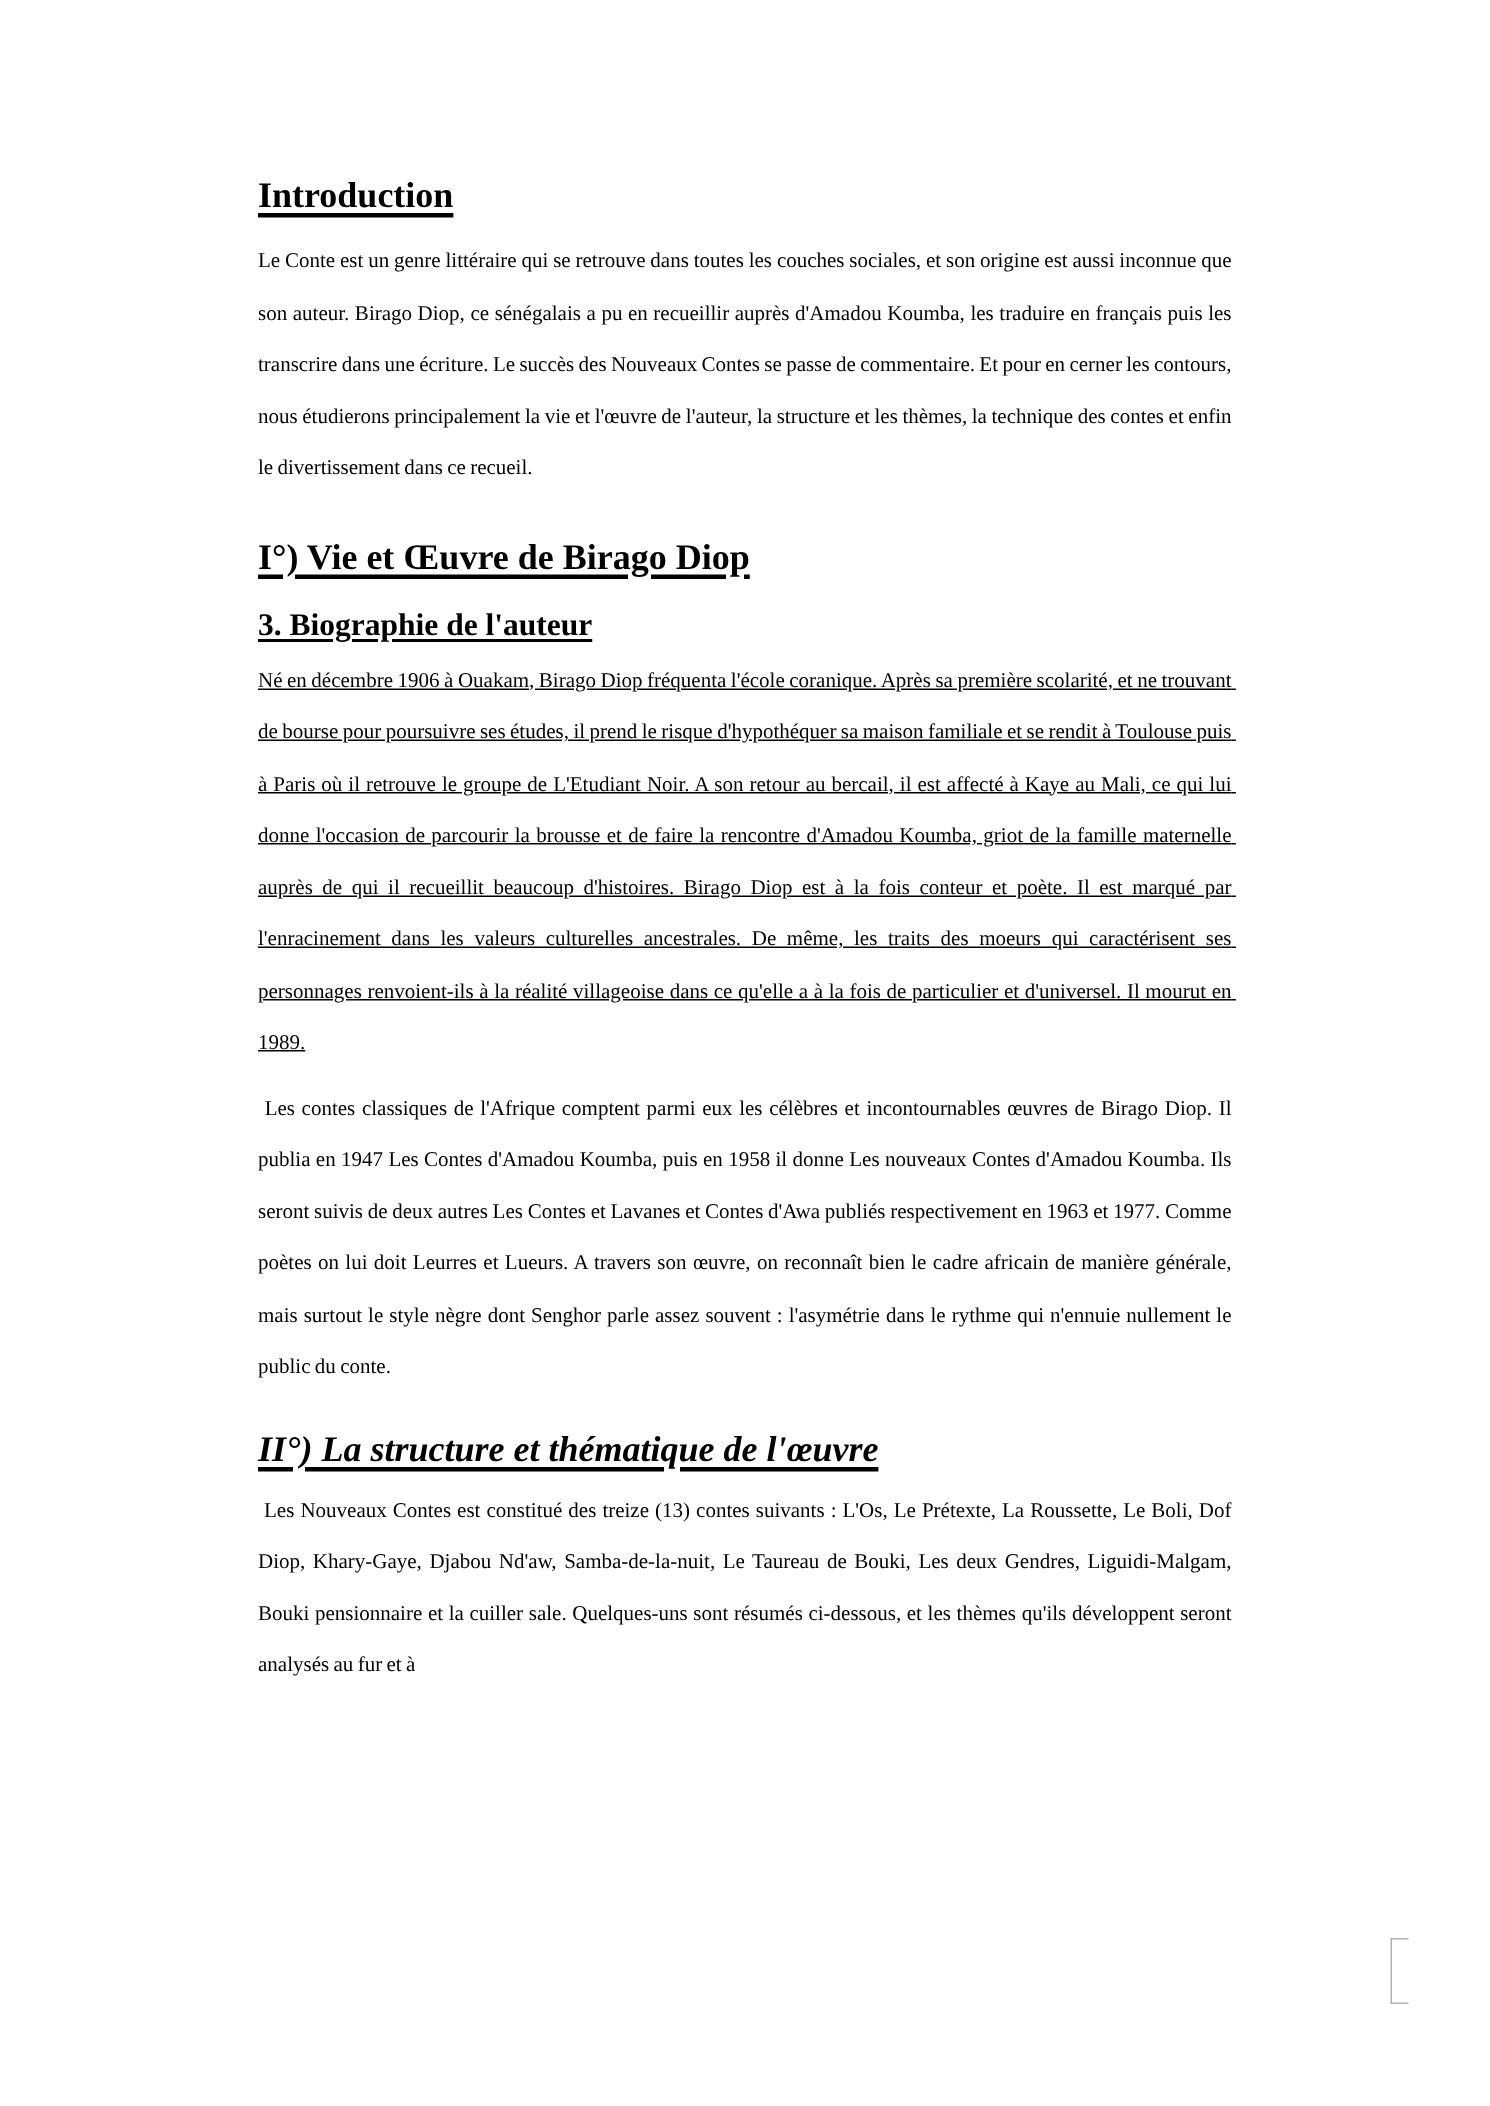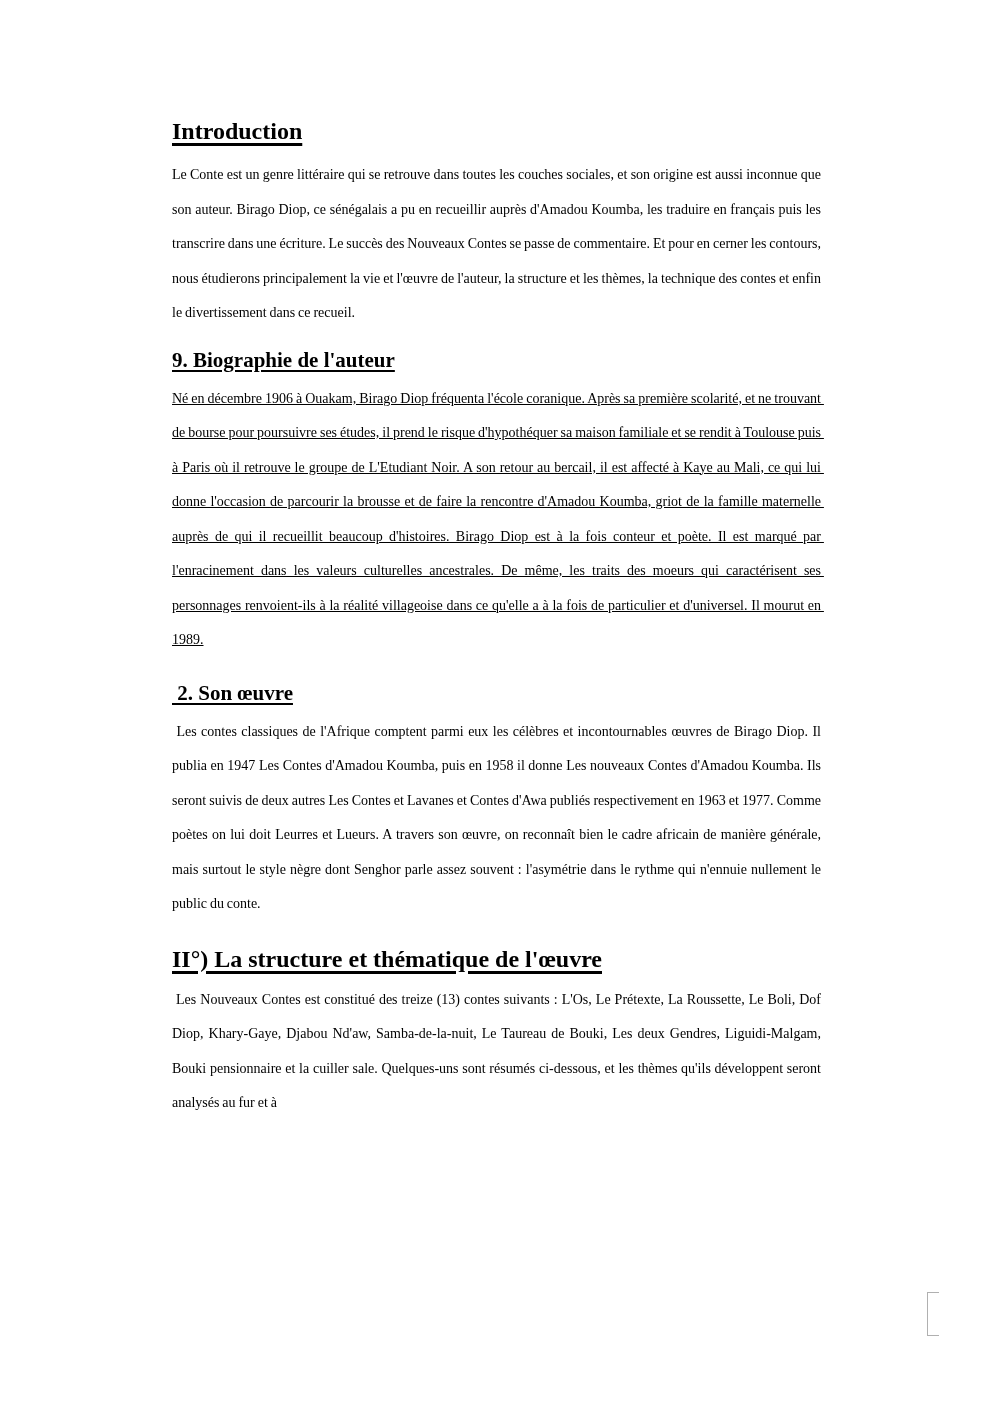--- a/index.html
+++ b/index.html
@@ -43,21 +43,21 @@
     white-space: pre-wrap;
   }
 
   .b0 { margin-top: 0; }
   .b1 { margin-top: 12px; }
   .b2 { margin-top: 26px; }
   .b3 { margin-top: 16px; }
   .b4 { margin-top: 9px; text-decoration: underline; }
   .b5 { margin-top: 22px; }
   .b6 { margin-top: 9px; }
-  .b7 { margin-top: 22px; }
+  .b7 { margin-top: 22px; font-style: italic; }
   .b8 { margin-top: 9px; }
 
   .page-number-box {
     position: absolute;
     left: 873px;
     top: 1292px;
     width: 62px;
     height: 44px;
     background: #ffffff;
     border: 1px solid #b0b0b0;
@@ -90,26 +90,26 @@
 </style>
 </head>
 <body>
 
 <div class="page">
 
   <h1 class="h1 b0">Introduction</h1>
 
   <p class="para b1">Le Conte est un genre littéraire qui se retrouve dans toutes les couches sociales, et son origine est aussi inconnue que son auteur. Birago Diop, ce sénégalais a pu en recueillir auprès d'Amadou Koumba, les traduire en français puis les transcrire dans une écriture. Le succès des Nouveaux Contes se passe de commentaire. Et pour en cerner les contours, nous étudierons principalement la vie et l'œuvre de l'auteur, la structure et les thèmes, la technique des contes et enfin le divertissement dans ce recueil.</p>
 
+  <h1 class="h1 b2">I°) Vie et Œuvre de Birago Diop</h1>
 
-  <h2 class="h2 b3">9. Biographie de l'auteur</h2>
+  <h2 class="h2 b3">3. Biographie de l'auteur</h2>
 
   <p class="para b4">Né en décembre 1906 à Ouakam, Birago Diop fréquenta l'école coranique. Après sa première scolarité, et ne trouvant de bourse pour poursuivre ses études, il prend le risque d'hypothéquer sa maison familiale et se rendit à Toulouse puis à Paris où il retrouve le groupe de L'Etudiant Noir. A son retour au bercail, il est affecté à Kaye au Mali, ce qui lui donne l'occasion de parcourir la brousse et de faire la rencontre d'Amadou Koumba, griot de la famille maternelle auprès de qui il recueillit beaucoup d'histoires. Birago Diop est à la fois conteur et poète. Il est marqué par l'enracinement dans les valeurs culturelles ancestrales. De même, les traits des moeurs qui caractérisent ses personnages renvoient-ils à la réalité villageoise dans ce qu'elle a à la fois de particulier et d'universel. Il mourut en 1989.</p>
 
-  <h2 class="h2 b5">&nbsp;2. Son œuvre</h2>
 
   <p class="para b6">&nbsp;Les contes classiques de l'Afrique comptent parmi eux les célèbres et incontournables œuvres de Birago Diop. Il publia en 1947 Les Contes d'Amadou Koumba, puis en 1958 il donne Les nouveaux Contes d'Amadou Koumba. Ils seront suivis de deux autres Les Contes et Lavanes et Contes d'Awa publiés respectivement en 1963 et 1977. Comme poètes on lui doit Leurres et Lueurs. A travers son œuvre, on reconnaît bien le cadre africain de manière générale, mais surtout le style nègre dont Senghor parle assez souvent : l'asymétrie dans le rythme qui n'ennuie nullement le public du conte.</p>
 
   <h1 class="h1 b7">II°) La structure et thématique de l'œuvre</h1>
 
   <p class="para b8">&nbsp;Les Nouveaux Contes est constitué des treize (13) contes suivants : L'Os, Le Prétexte, La Roussette, Le Boli, Dof Diop, Khary-Gaye, Djabou Nd'aw, Samba-de-la-nuit, Le Taureau de Bouki, Les deux Gendres, Liguidi-Malgam, Bouki pensionnaire et la cuiller sale. Quelques-uns sont résumés ci-dessous, et les thèmes qu'ils développent seront analysés au fur et à</p>
 
   <div class="page-number-box">
     <span class="num">1</span>
     <span class="fold"></span>

